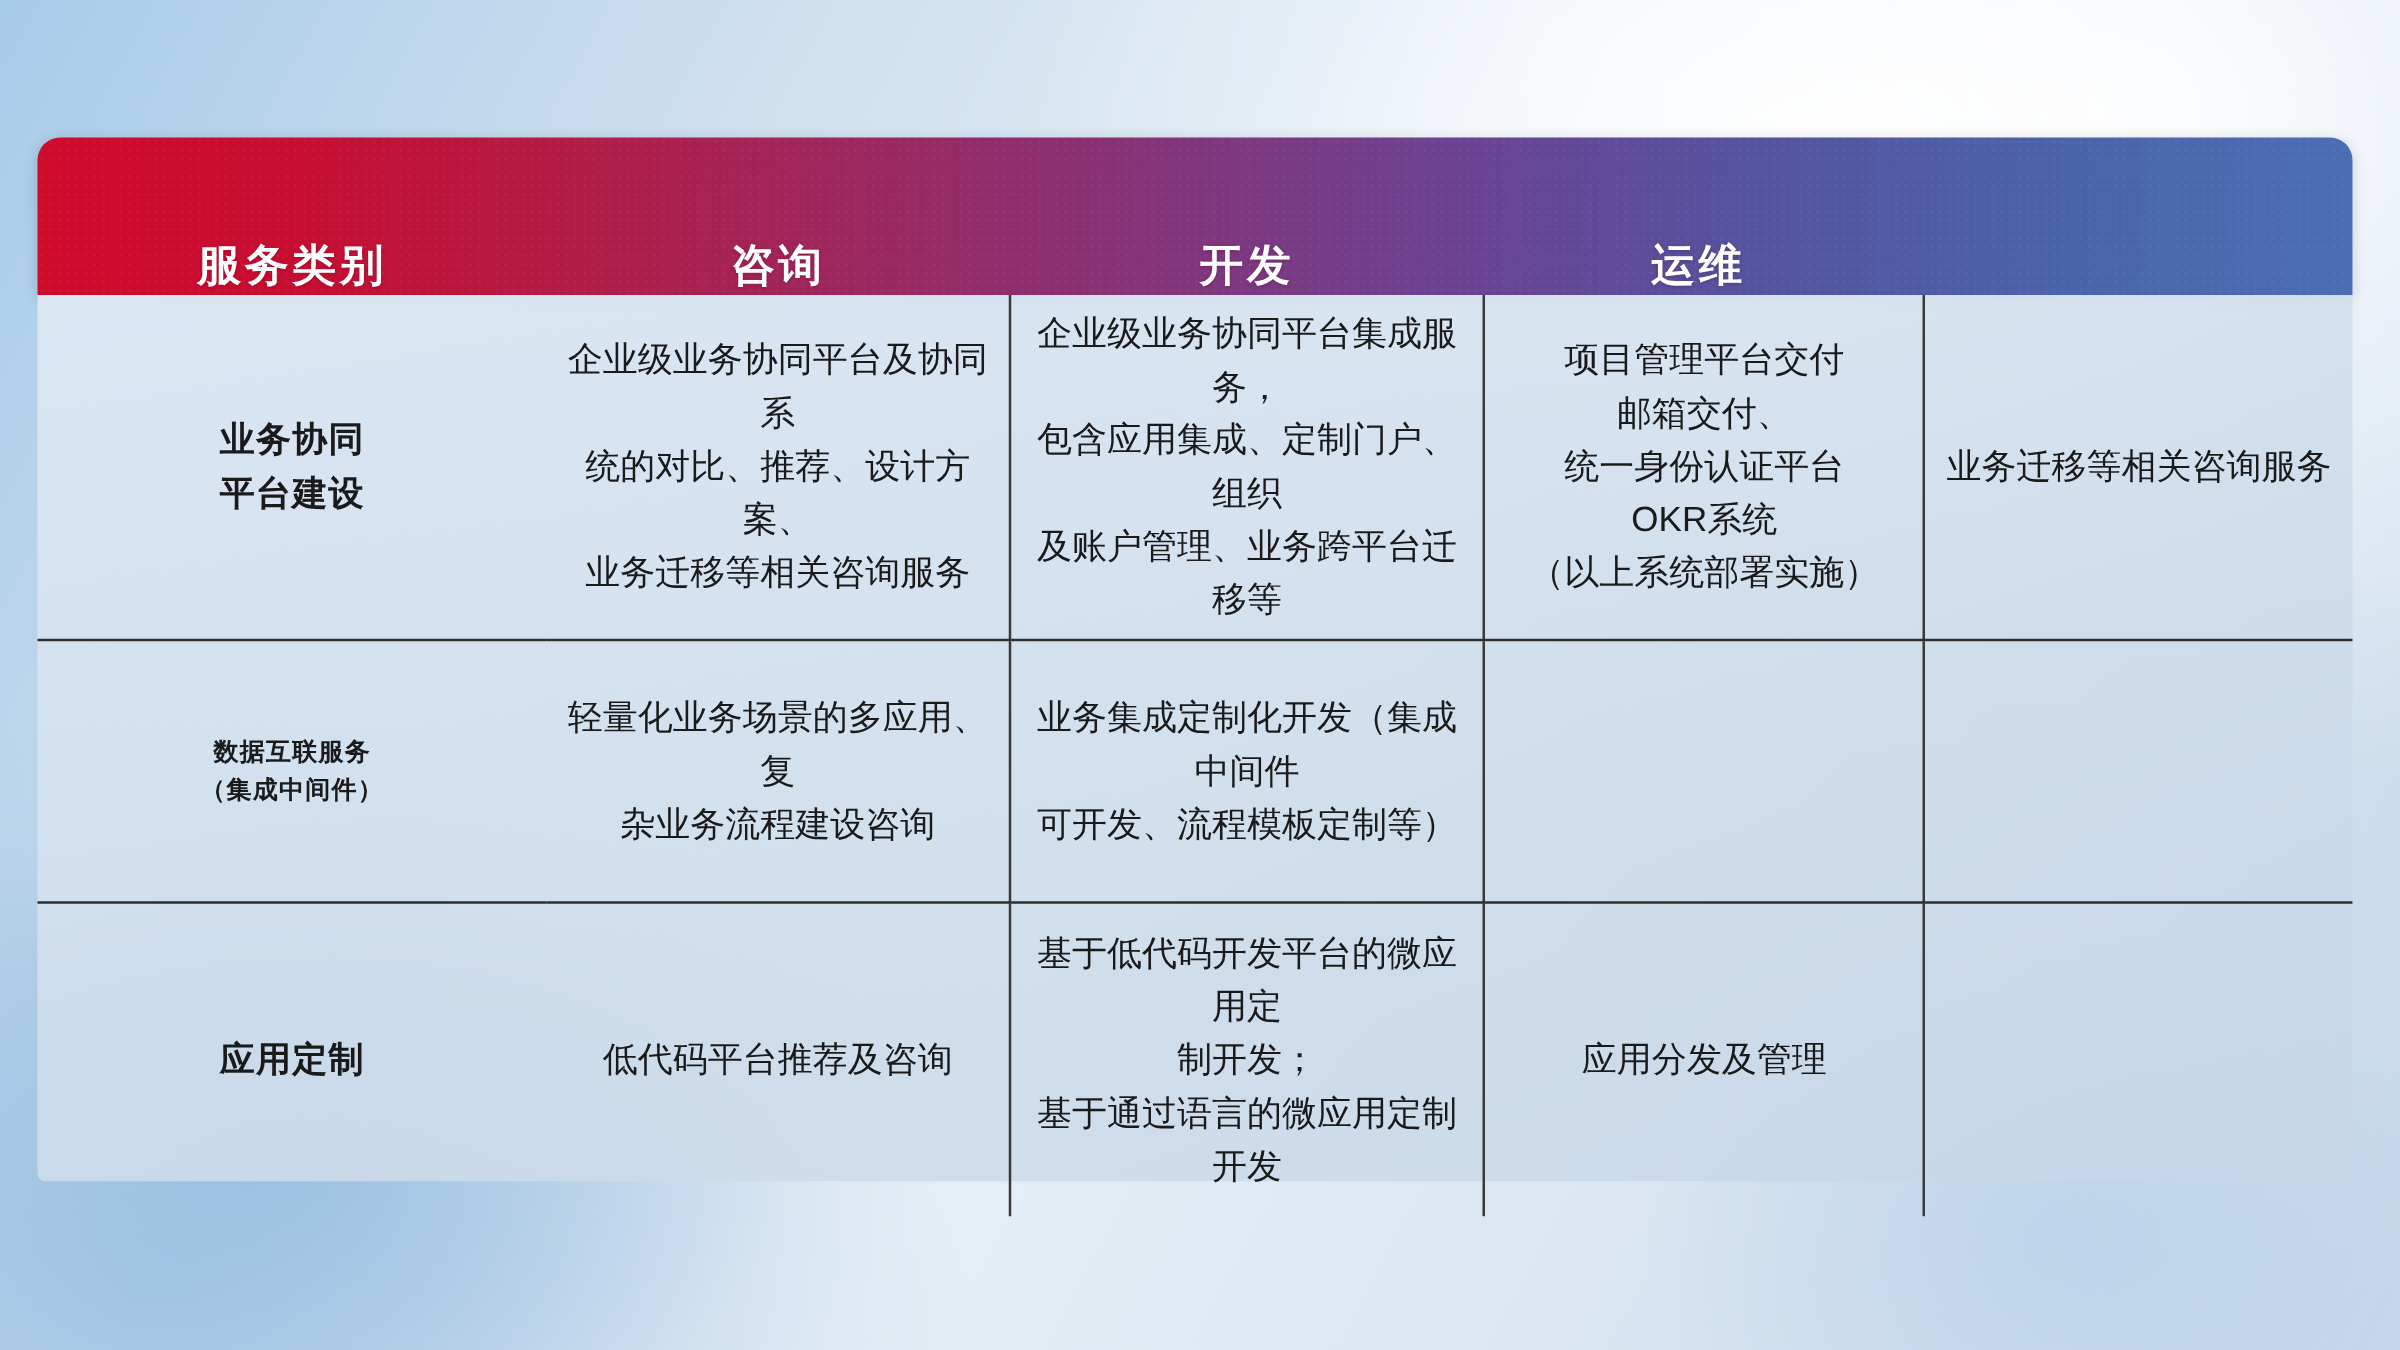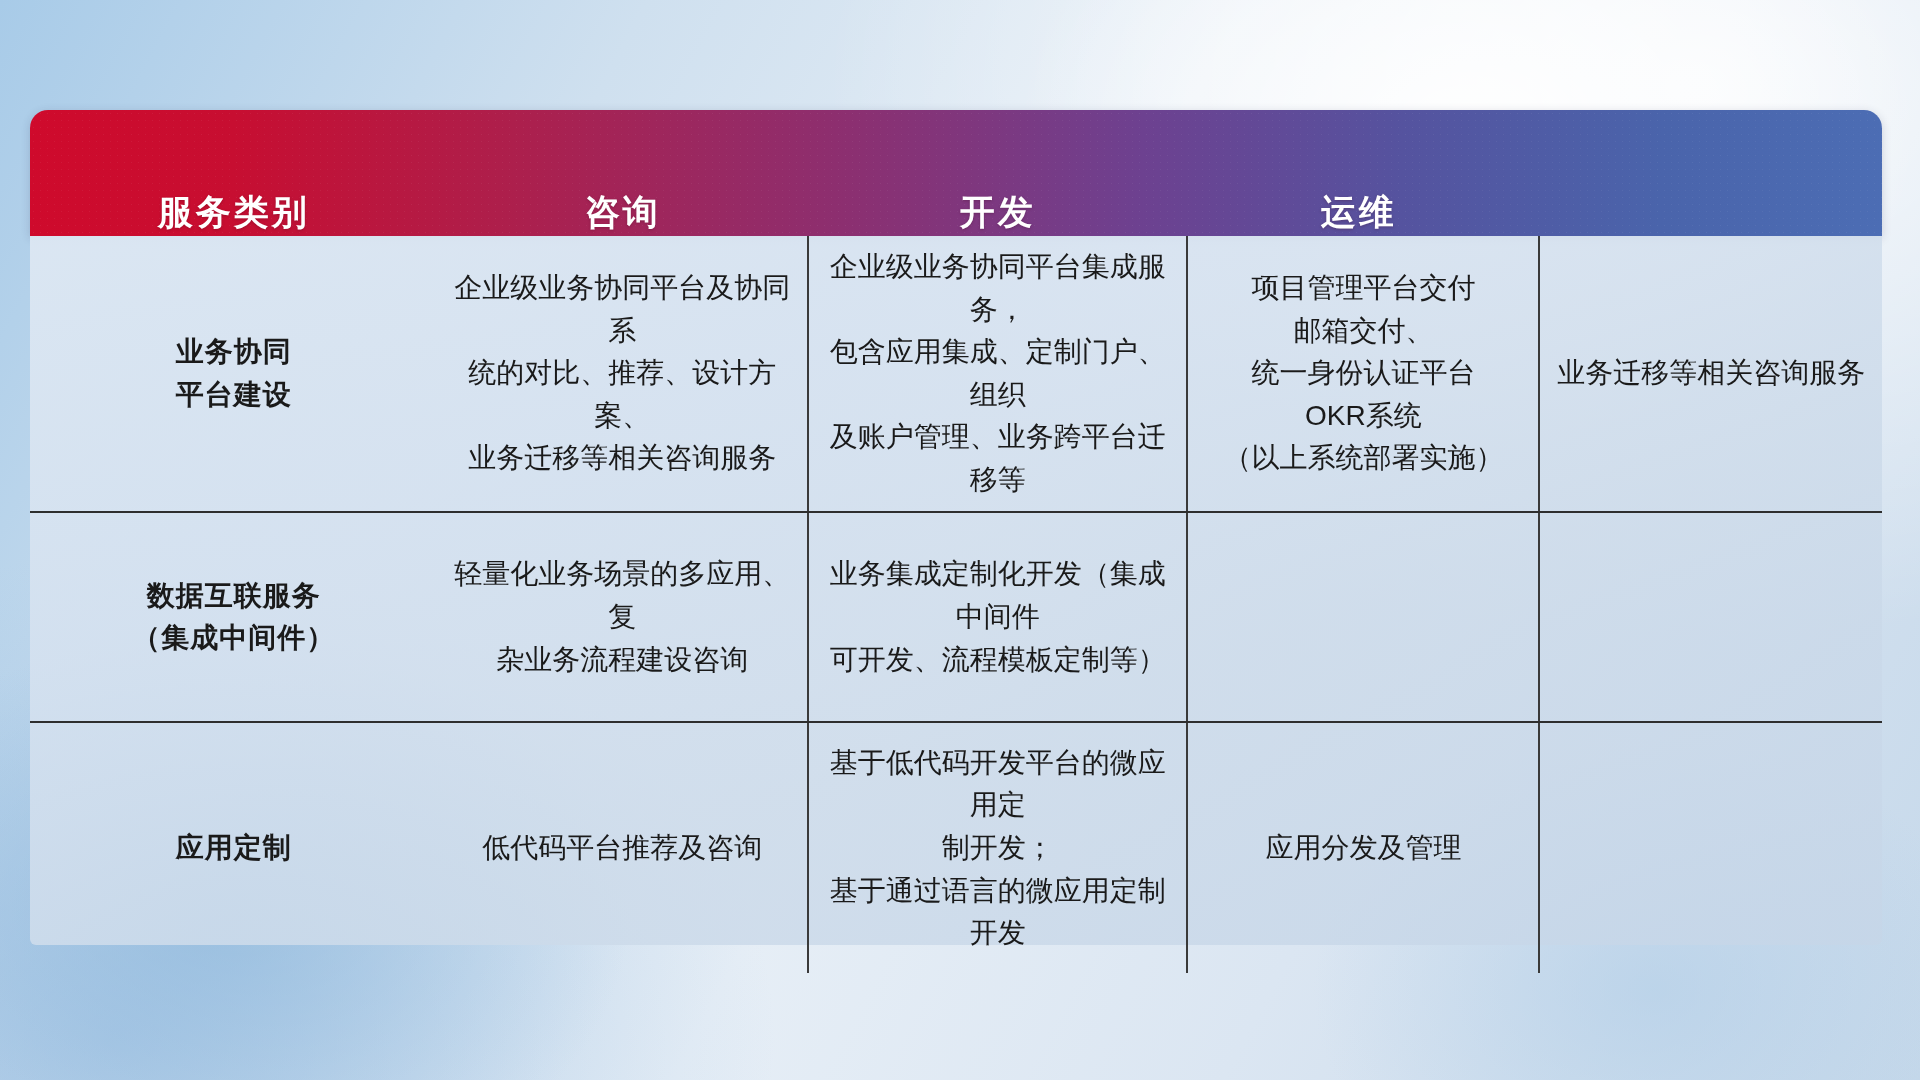--- a/index.html
+++ b/index.html
@@ -138,21 +138,21 @@
   }
   
   .cat-cell {
     color: #3f6fb5;
     font-size: 30px;
     font-weight: bold;
     letter-spacing: 1px;
     line-height: 1.5;
     border-right: none !important;
   }
-  .cat-cell.wide { font-size: 28px; }
+  .cat-cell.wide { font-size: 20px; }
 
   .cell-text { white-space: pre-line; }
 </style>
 </head>
 <body>
 
 <div class="canvas">
 
   <div class="bloom-a"></div>
   <div class="bloom-b"></div>

